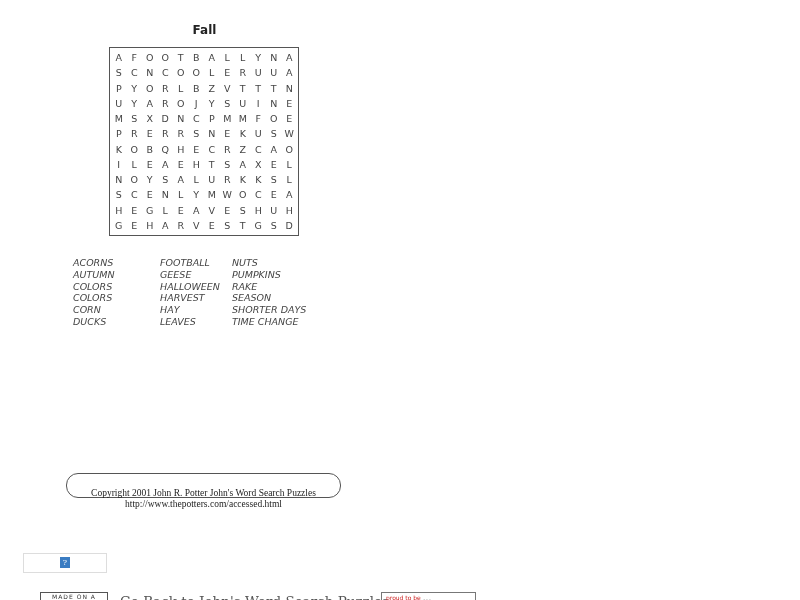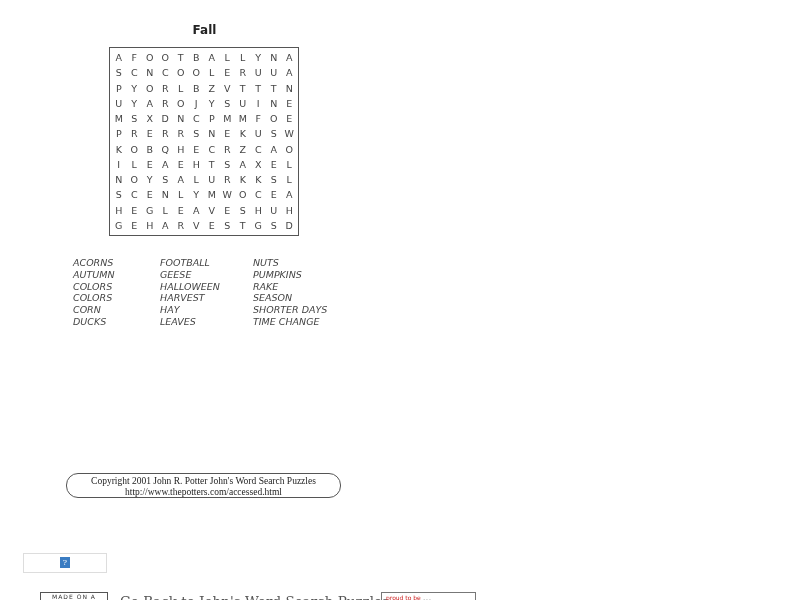--- a/index.html
+++ b/index.html
@@ -2,22 +2,22 @@
 <html><head>
 <meta charset="utf-8">
 <style>
   html, body { margin: 0; padding: 0; background: #ffffff; }
   body { width: 800px; height: 600px; position: relative; overflow: hidden; font-family: "DejaVu Sans", sans-serif; color: #333; }
   .title { position: absolute; left: 0; top: 23px; width: 409px; text-align: center; font-size: 12px; font-weight: bold; color: #222; }
   .grid { position: absolute; left: 109px; top: 47px; width: 190px; height: 189px; border: 1px solid #555; box-sizing: border-box; display: grid; grid-template-columns: repeat(12, 1fr); grid-template-rows: repeat(12, 1fr); padding: 2px 1px; }
   .cell { font-size: 9.5px; text-align: center; line-height: 15px; color: #444; }
   .words { position: absolute; top: 257px; font-size: 9.5px; line-height: 11.8px; color: #444; font-style: italic; }
   .words div { white-space: nowrap; }
-  .w1 { left: 73px; } .w2 { left: 160px; } .w3 { left: 253px; }
-  .copyright { position: absolute; left: 66px; top: 473px; width: 275px; height: 25px; border: 1px solid #555; border-radius: 12px; box-sizing: border-box; font-family: "Liberation Serif", serif; font-size: 9.5px; text-align: center; line-height: 10.5px; padding-top: 2px; color: #222; }
+  .w1 { left: 73px; } .w2 { left: 160px; } .w3 { left: 232px; }
+  .copyright { position: absolute; left: 66px; top: 473px; width: 275px; height: 25px; border: 1px solid #555; border-radius: 12px; box-sizing: border-box; font-family: "Liberation Serif", serif; font-size: 9.5px; text-align: center; line-height: 10.5px; padding-top: 14px; color: #222; }
   .access { position: absolute; left: 18px; top: 553px; font-family: "DejaVu Serif", serif; font-size: 13.5px; color: #333; white-space: nowrap; display: flex; align-items: center; }
   .counter { display: inline-block; width: 82px; height: 18px; border: 1px solid #ddd; margin: 0 4px 0 5px; position: relative; vertical-align: middle; }
   .counter-icon { position: absolute; left: 36px; top: 3px; width: 10px; height: 11px; background: #3a7cc2; color: #fff; font-size: 8px; line-height: 11px; text-align: center; }
   .bottom-row { position: absolute; top: 592px; left: 0; width: 800px; height: 12px; }
   .made-badge { position: absolute; left: 40px; top: 0; width: 68px; height: 14px; border: 1px solid #555; box-sizing: border-box; font-size: 6px; text-align: center; letter-spacing: 1px; line-height: 8px; color: #333; }
   .goback { position: absolute; left: 120px; top: 1px; font-family: "DejaVu Serif", serif; font-size: 13.5px; color: #555; white-space: nowrap; }
   .proud-badge { position: absolute; left: 381px; top: 0; width: 95px; height: 14px; border: 1px solid #777; box-sizing: border-box; font-size: 6px; line-height: 8px; padding-left: 4px; color: #c22; }
   .proud-badge span.grey { color: #bbb; font-size: 9px; }
 </style>
 </head>

